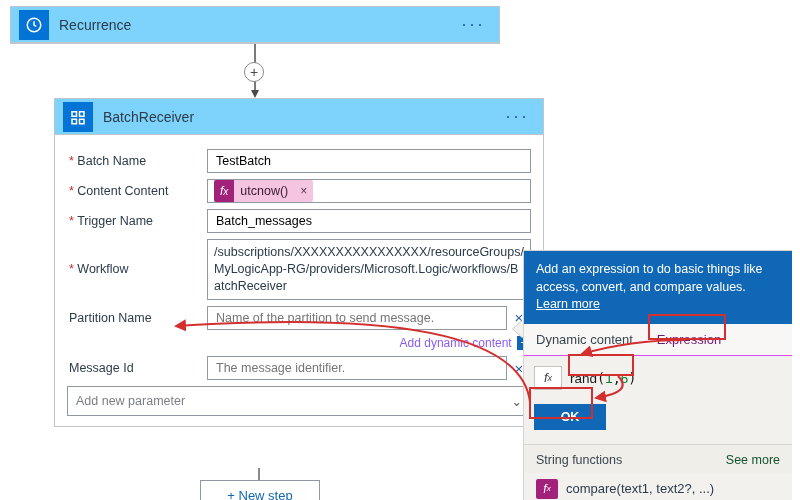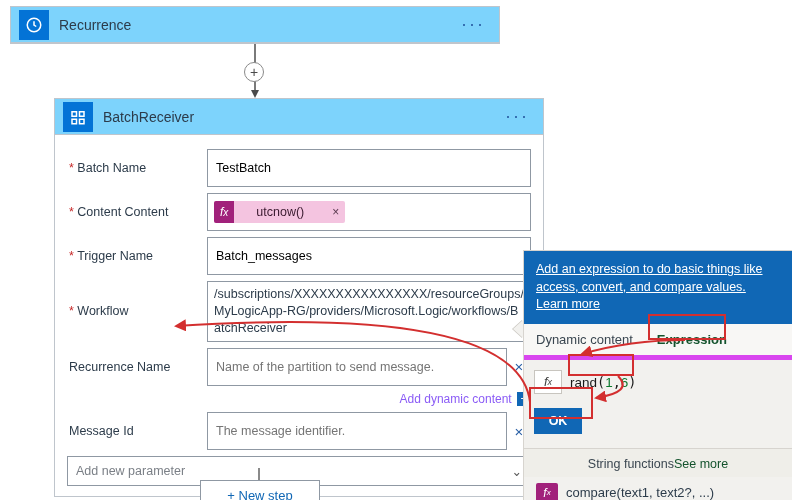--- a/index.html
+++ b/index.html
@@ -14,51 +14,51 @@
   .recurrence { position: absolute; left: 10px; top: 6px; }
   .connector { position: absolute; left: 248px; top: 44px; width: 14px; height: 56px; }
   .connector .add-btn { position: absolute; left: -4px; top: 18px; width: 20px; height: 20px; border: 1px solid #8a8a8a; border-radius: 50%; background: #fff; color: #4a4a4a; font-size: 14px; line-height: 18px; text-align: center; cursor: pointer; }
   .connector svg { position: absolute; left: 3px; top: 0; }
 
   .batch { position: absolute; left: 10px; top: 98px; margin-left: 44px; }
   .batch-body { padding: 8px 12px 10px 12px; }
   .row { display: flex; align-items: center; margin: 6px 0; }
   .lbl { width: 140px; font-size: 12.5px; color: #2c3b4a; padding-left: 2px; }
   .req::before { content: "* "; color: #c62828; }
-  .field { flex: 1; border: 1px solid #8f98a3; height: 38px; display: flex; align-items: center; padding: 0 6px; font-size: 12.5px; color: #2c3b4a; background: #fff; }
+  .field { flex: 1; border: 1px solid #8f98a3; height: 24px; display: flex; align-items: center; padding: 0 6px; font-size: 12.5px; color: #2c3b4a; background: #fff; }
   .field.tall { height: auto; min-height: 48px; padding: 4px 6px; line-height: 1.35; }
   .field input { border: none; outline: none; width: 100%; font-size: 12.5px; }
   .fx-chip { display: inline-flex; align-items: center; background: #f4c4e0; border-radius: 2px; height: 22px; }
   .fx-chip .fx { background: #a1217b; color: #fff; font-style: italic; font-size: 12px; padding: 0 6px; height: 22px; display: flex; align-items: center; border-radius: 2px 0 0 2px; }
-  .fx-chip .txt { padding: 0 22px; font-size: 12.5px; color: #3a1a2f; }
+  .fx-chip .txt { padding: 0 6px; font-size: 12.5px; color: #3a1a2f; }
   .fx-chip .x { padding: 0 6px; font-size: 12px; color: #5a3a4f; cursor: pointer; }
   .field-with-clear { display: flex; align-items: center; }
   .field-with-clear .field { flex: 1; }
   .clear-x { width: 24px; text-align: center; color: #2a5fa5; font-size: 15px; cursor: pointer; }
   .dyn-link { text-align: right; font-size: 12px; margin: 2px 0 4px 150px; }
   .dyn-link a { color: #8b5cf6; text-decoration: none; cursor: pointer; }
   .dyn-link .plus { display: inline-block; width: 14px; height: 14px; background: #1067b5; color: #fff; font-size: 12px; line-height: 14px; text-align: center; margin-left: 2px; vertical-align: middle; }
   .add-param { margin-top: 6px; border: 1px solid #8f98a3; height: 30px; display: flex; align-items: center; padding: 0 8px; color: #7a7f86; font-size: 12.5px; justify-content: space-between; cursor: pointer; }
 
   .new-step { position: absolute; left: 200px; top: 480px; width: 120px; height: 30px; border: 1px solid #8f98a3; background: #fff; color: #1067b5; font-size: 13px; cursor: pointer; }
   .vline { position: absolute; left: 258px; top: 468px; width: 2px; height: 12px; background: #8a8a8a; }
 
   .panel { position: absolute; left: 523px; top: 250px; width: 269px; background: #f2f1ee; border-left: 1px solid #d7d4cf; border-top: 1px solid #d7d4cf; }
-  .panel-head { background: #1067b5; color: #fff; font-size: 12.5px; padding: 10px 12px; line-height: 1.4; text-decoration: underline; }
+  .panel-head { background: #1067b5; color: #fff; font-size: 12.5px; padding: 10px 12px; line-height: 1.4; }
   .panel-head a { color: #fff; text-decoration: underline; cursor: pointer; }
-  .tabs { display: flex; border-bottom: 5px solid #d946ef; background: #f8f7f5; }
+  .tabs { display: flex; border-bottom: 1px solid #d946ef; background: #f8f7f5; }
   .tab { padding: 8px 12px; font-size: 13px; color: #3a4650; cursor: pointer; }
-  .tab.active { color: #14532d; font-weight: 700; }
+  .tab.active { color: #701a75; font-weight: 400; }
   .expr-row { display: flex; align-items: center; padding: 10px 10px; gap: 8px; }
   .expr-fx { width: 28px; height: 24px; background: #fff; border: 1px solid #c8c5bf; color: #444; font-style: italic; font-size: 13px; display: flex; align-items: center; justify-content: center; }
   .expr-input { font-family: Consolas, monospace; font-size: 13.5px; color: #1a1a1a; }
   .expr-input .fn { color: #1a1a1a; }
   .expr-input .num { color: #0b7a2e; }
-  .ok-btn { margin: 4px 10px 14px 10px; background: #1067b5; color: #fff; border: none; height: 26px; width: 48px; font-weight: 600; font-size: 12.5px; cursor: pointer; }
-  .string-fn-head { display: flex; justify-content: center; padding: 8px 12px 6px 12px; font-size: 12.5px; color: #3a4650; border-top: 1px solid #d7d4cf; background: #efeee9; }
+  .ok-btn { margin: 4px 10px 14px 10px; background: #1067b5; color: #fff; border: none; height: 26px; width: 72px; font-weight: 600; font-size: 12.5px; cursor: pointer; }
+  .string-fn-head { display: flex; justify-content: space-between; padding: 8px 12px 6px 12px; font-size: 12.5px; color: #3a4650; border-top: 1px solid #d7d4cf; background: #efeee9; }
   .string-fn-head .more { color: #14532d; cursor: pointer; }
   .fn-item { display: flex; align-items: center; gap: 8px; padding: 6px 12px 10px 12px; font-size: 13px; }
   .fn-item .fx-sq { width: 22px; height: 20px; background: #a1217b; color: #fff; font-style: italic; font-size: 12px; display: flex; align-items: center; justify-content: center; border-radius: 2px; }
   .fn-item .sig { color: #2c3b4a; }
 
   .pointer-tri { position: absolute; left: 513px; top: 320px; width: 0; height: 0; border-top: 9px solid transparent; border-bottom: 9px solid transparent; border-right: 10px solid #f2f1ee; filter: drop-shadow(-1px 0 0 #c8c5bf); }
 
   .hl-red { position: absolute; border: 2px solid #d32f2f; pointer-events: none; }
   svg.arrow { position: absolute; pointer-events: none; }
 </style>
@@ -120,21 +120,21 @@
       <div class="lbl req">Trigger Name</div>
       <div class="field">
           <input value="Batch_messages" style="">
         </div>
     </div>
     <div class="row">
       <div class="lbl req">Workflow</div>
       <div class="field tall" style="word-break:break-all;">/subscriptions/XXXXXXXXXXXXXXXX/resourceGroups/MyLogicApp-RG/providers/Microsoft.Logic/workflows/BatchReceiver</div>
     </div>
     <div class="row">
-      <div class="lbl">Recurrence Name</div>
+      <div class="lbl">Partition Name</div>
       <div class="field-with-clear" style="flex:1">
         <div class="field">
             <input placeholder="Name of the partition to send message." style="">
           </div>
         <span class="clear-x">×</span>
       </div>
     </div>
     <div class="dyn-link">
       <a>Add dynamic content</a>
       <span class="plus">+</span>

